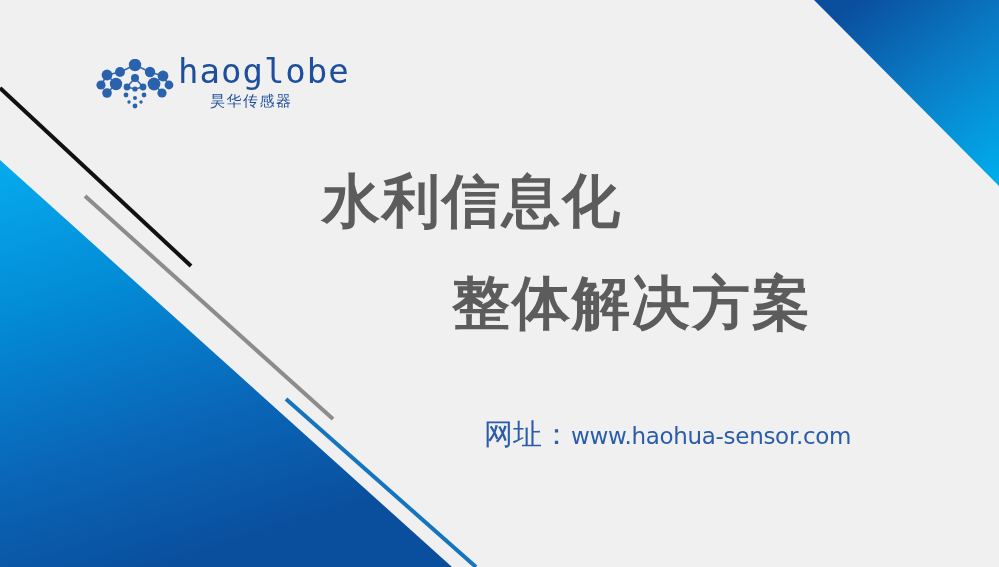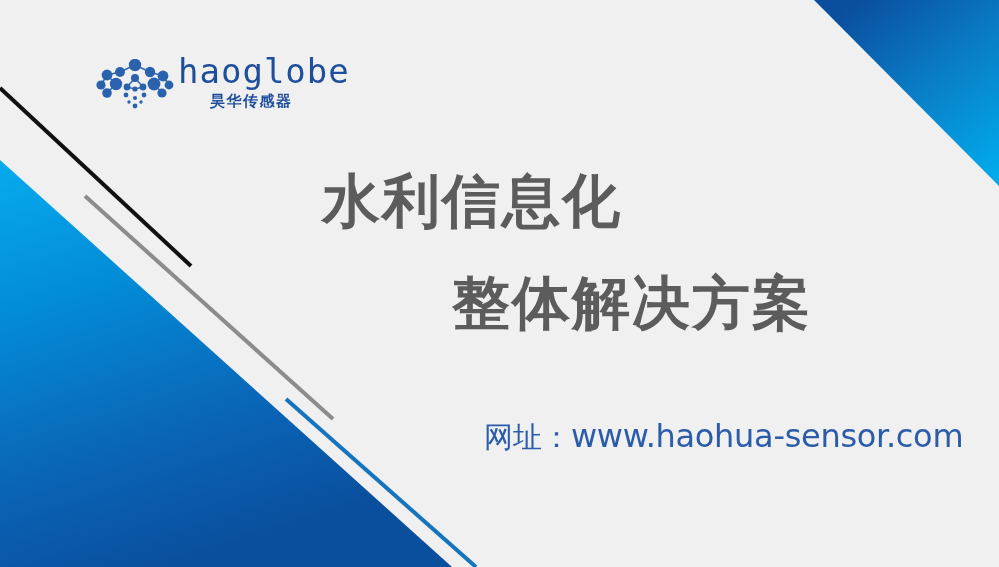--- a/index.html
+++ b/index.html
@@ -58,21 +58,21 @@
     color: #1f4f9c;
     line-height: 1;
     white-space: nowrap;
   }
   .logo-sub {
     position: absolute;
     left: 32px;
     top: 37px;
     font-family: "DejaVu Sans", sans-serif;
     font-size: 15px;
-    font-weight: bold;
+    font-weight: normal;
     letter-spacing: 1.5px;
     color: #1f4f9c;
     line-height: 1;
     white-space: nowrap;
   }
 
   
   .title-block {
     position: absolute;
     left: 0;
@@ -111,21 +111,21 @@
   }
   .site-label {
     font-family: "DejaVu Sans", sans-serif;
     font-size: 29px;
     font-weight: 400;
     vertical-align: baseline;
     margin-left: 28px;
   }
   .site-url {
     font-family: "DejaVu Sans", sans-serif;
-    font-size: 32px;
+    font-size: 23px;
     font-weight: 400;
     vertical-align: baseline;
     letter-spacing: -0.3px;
   }
 </style>
 </head>
 <body>
 
 <div id="slide">
 

